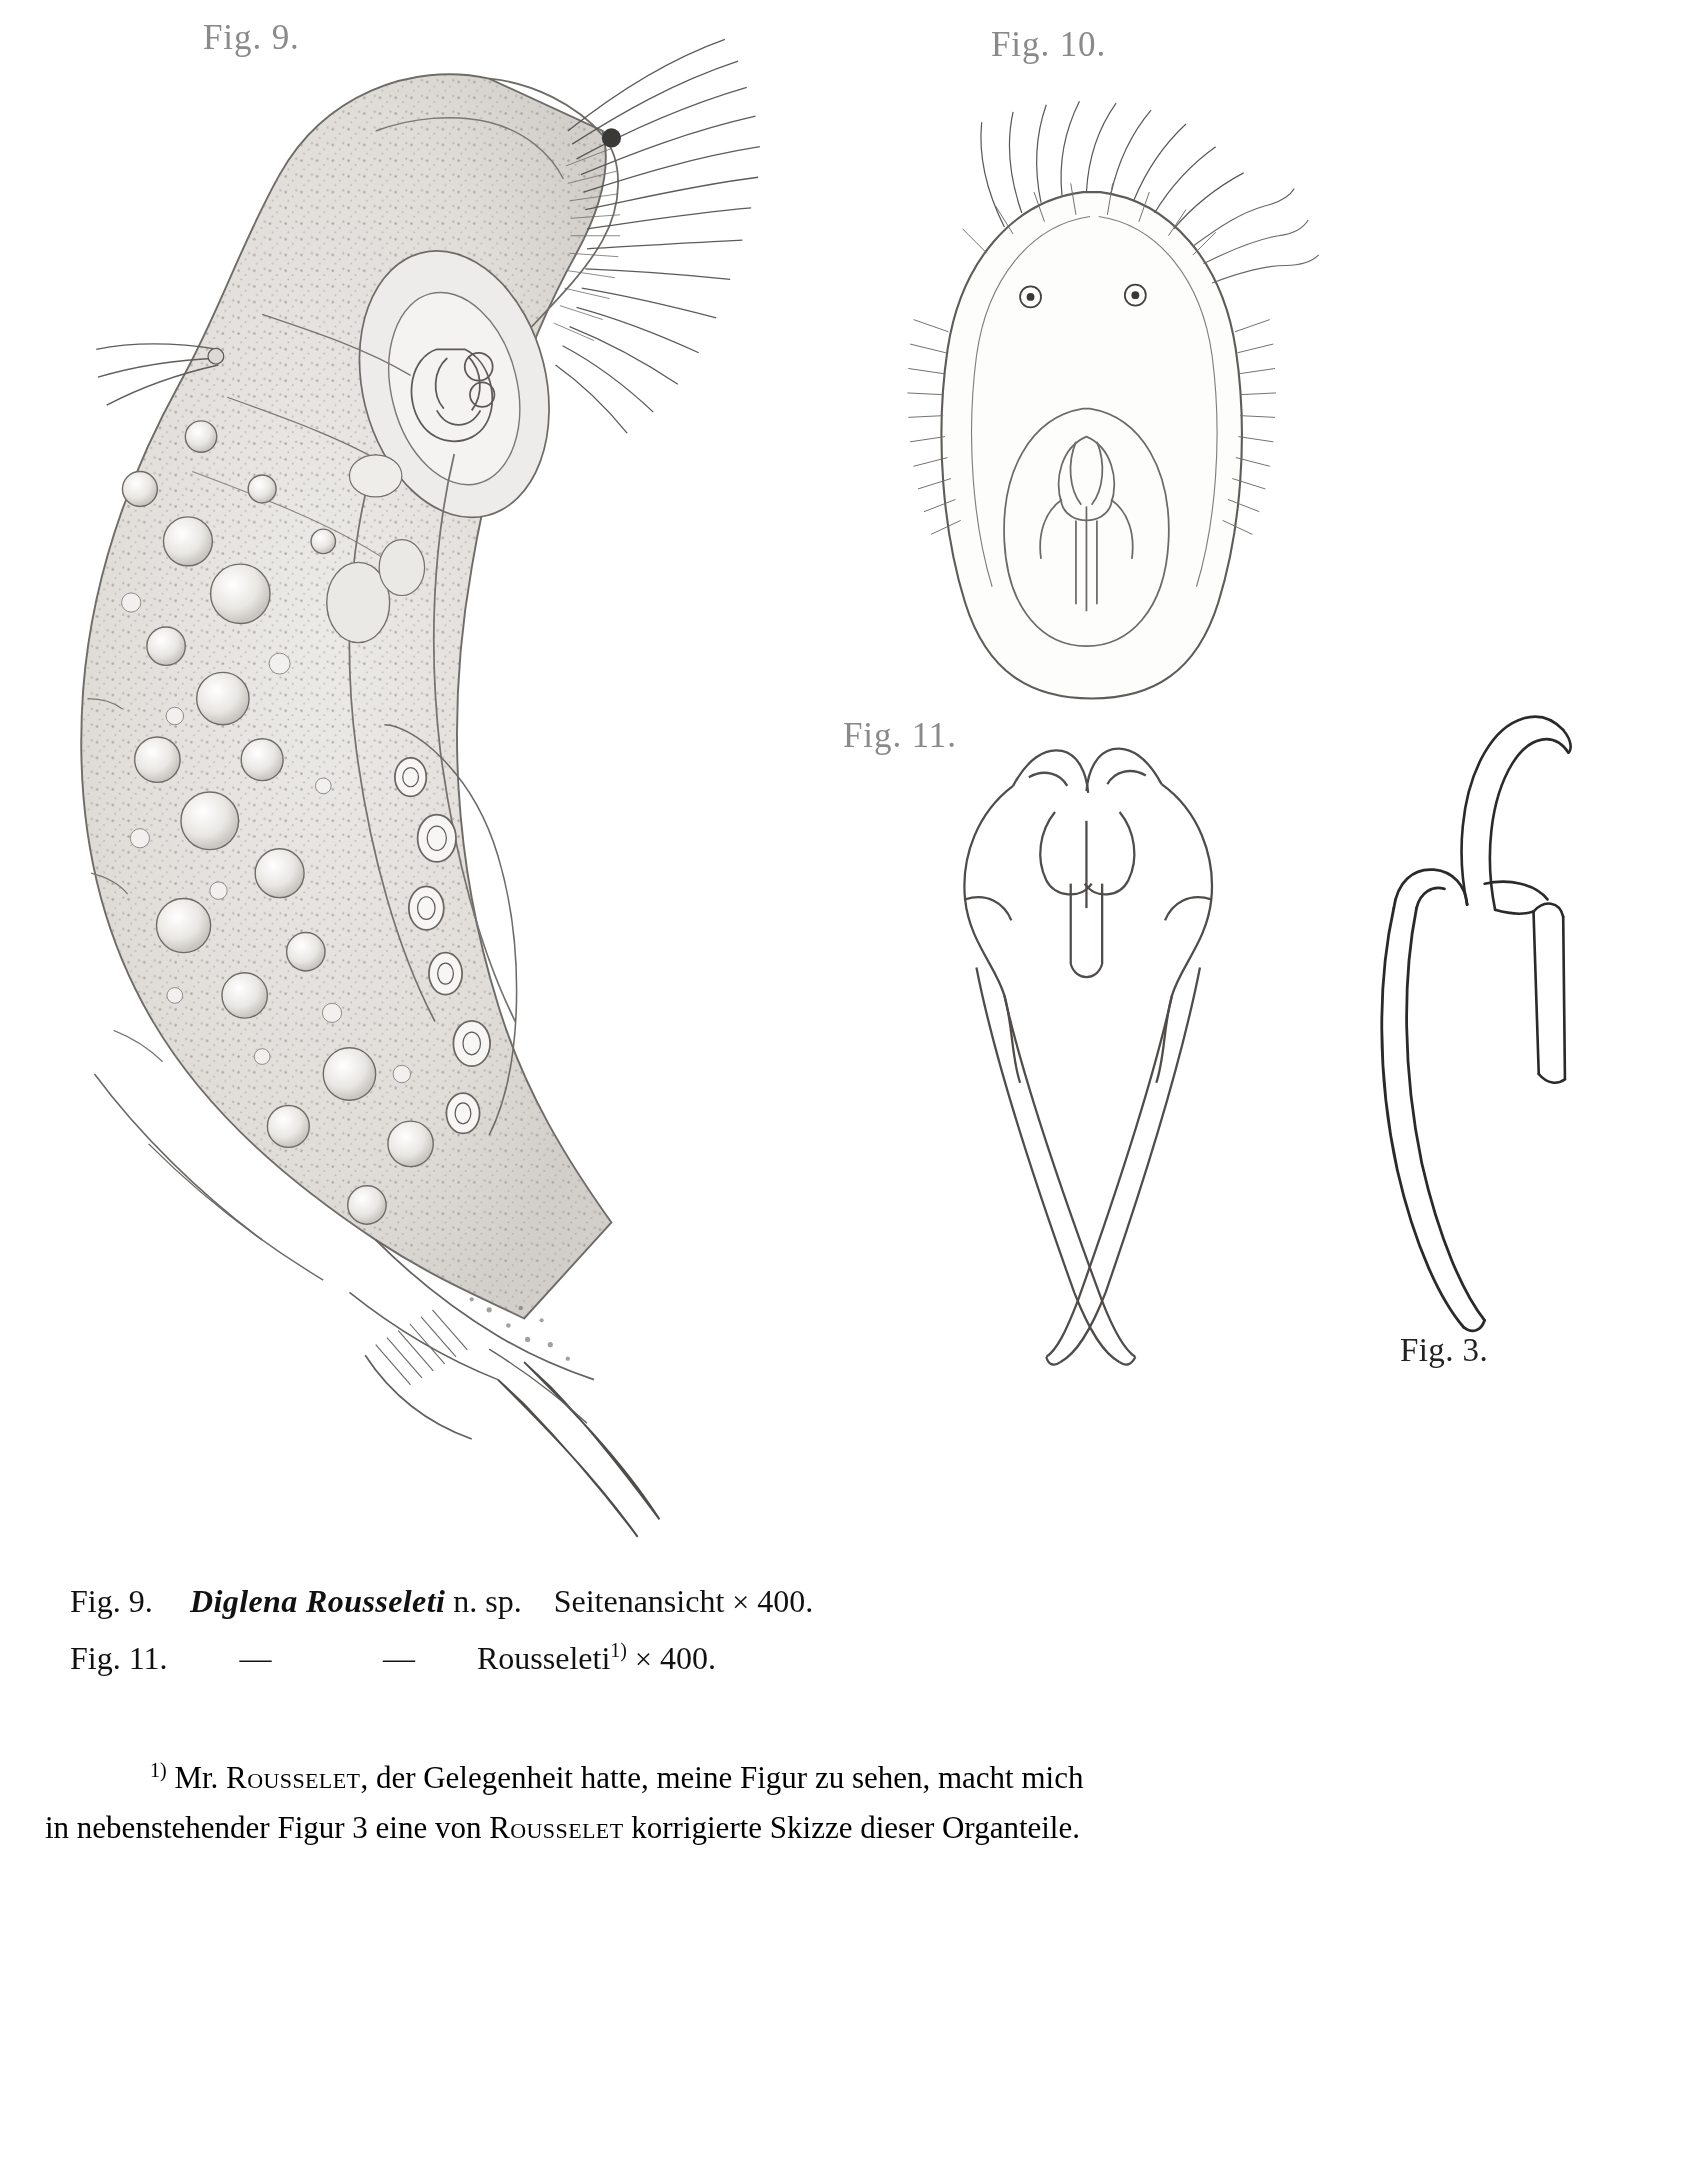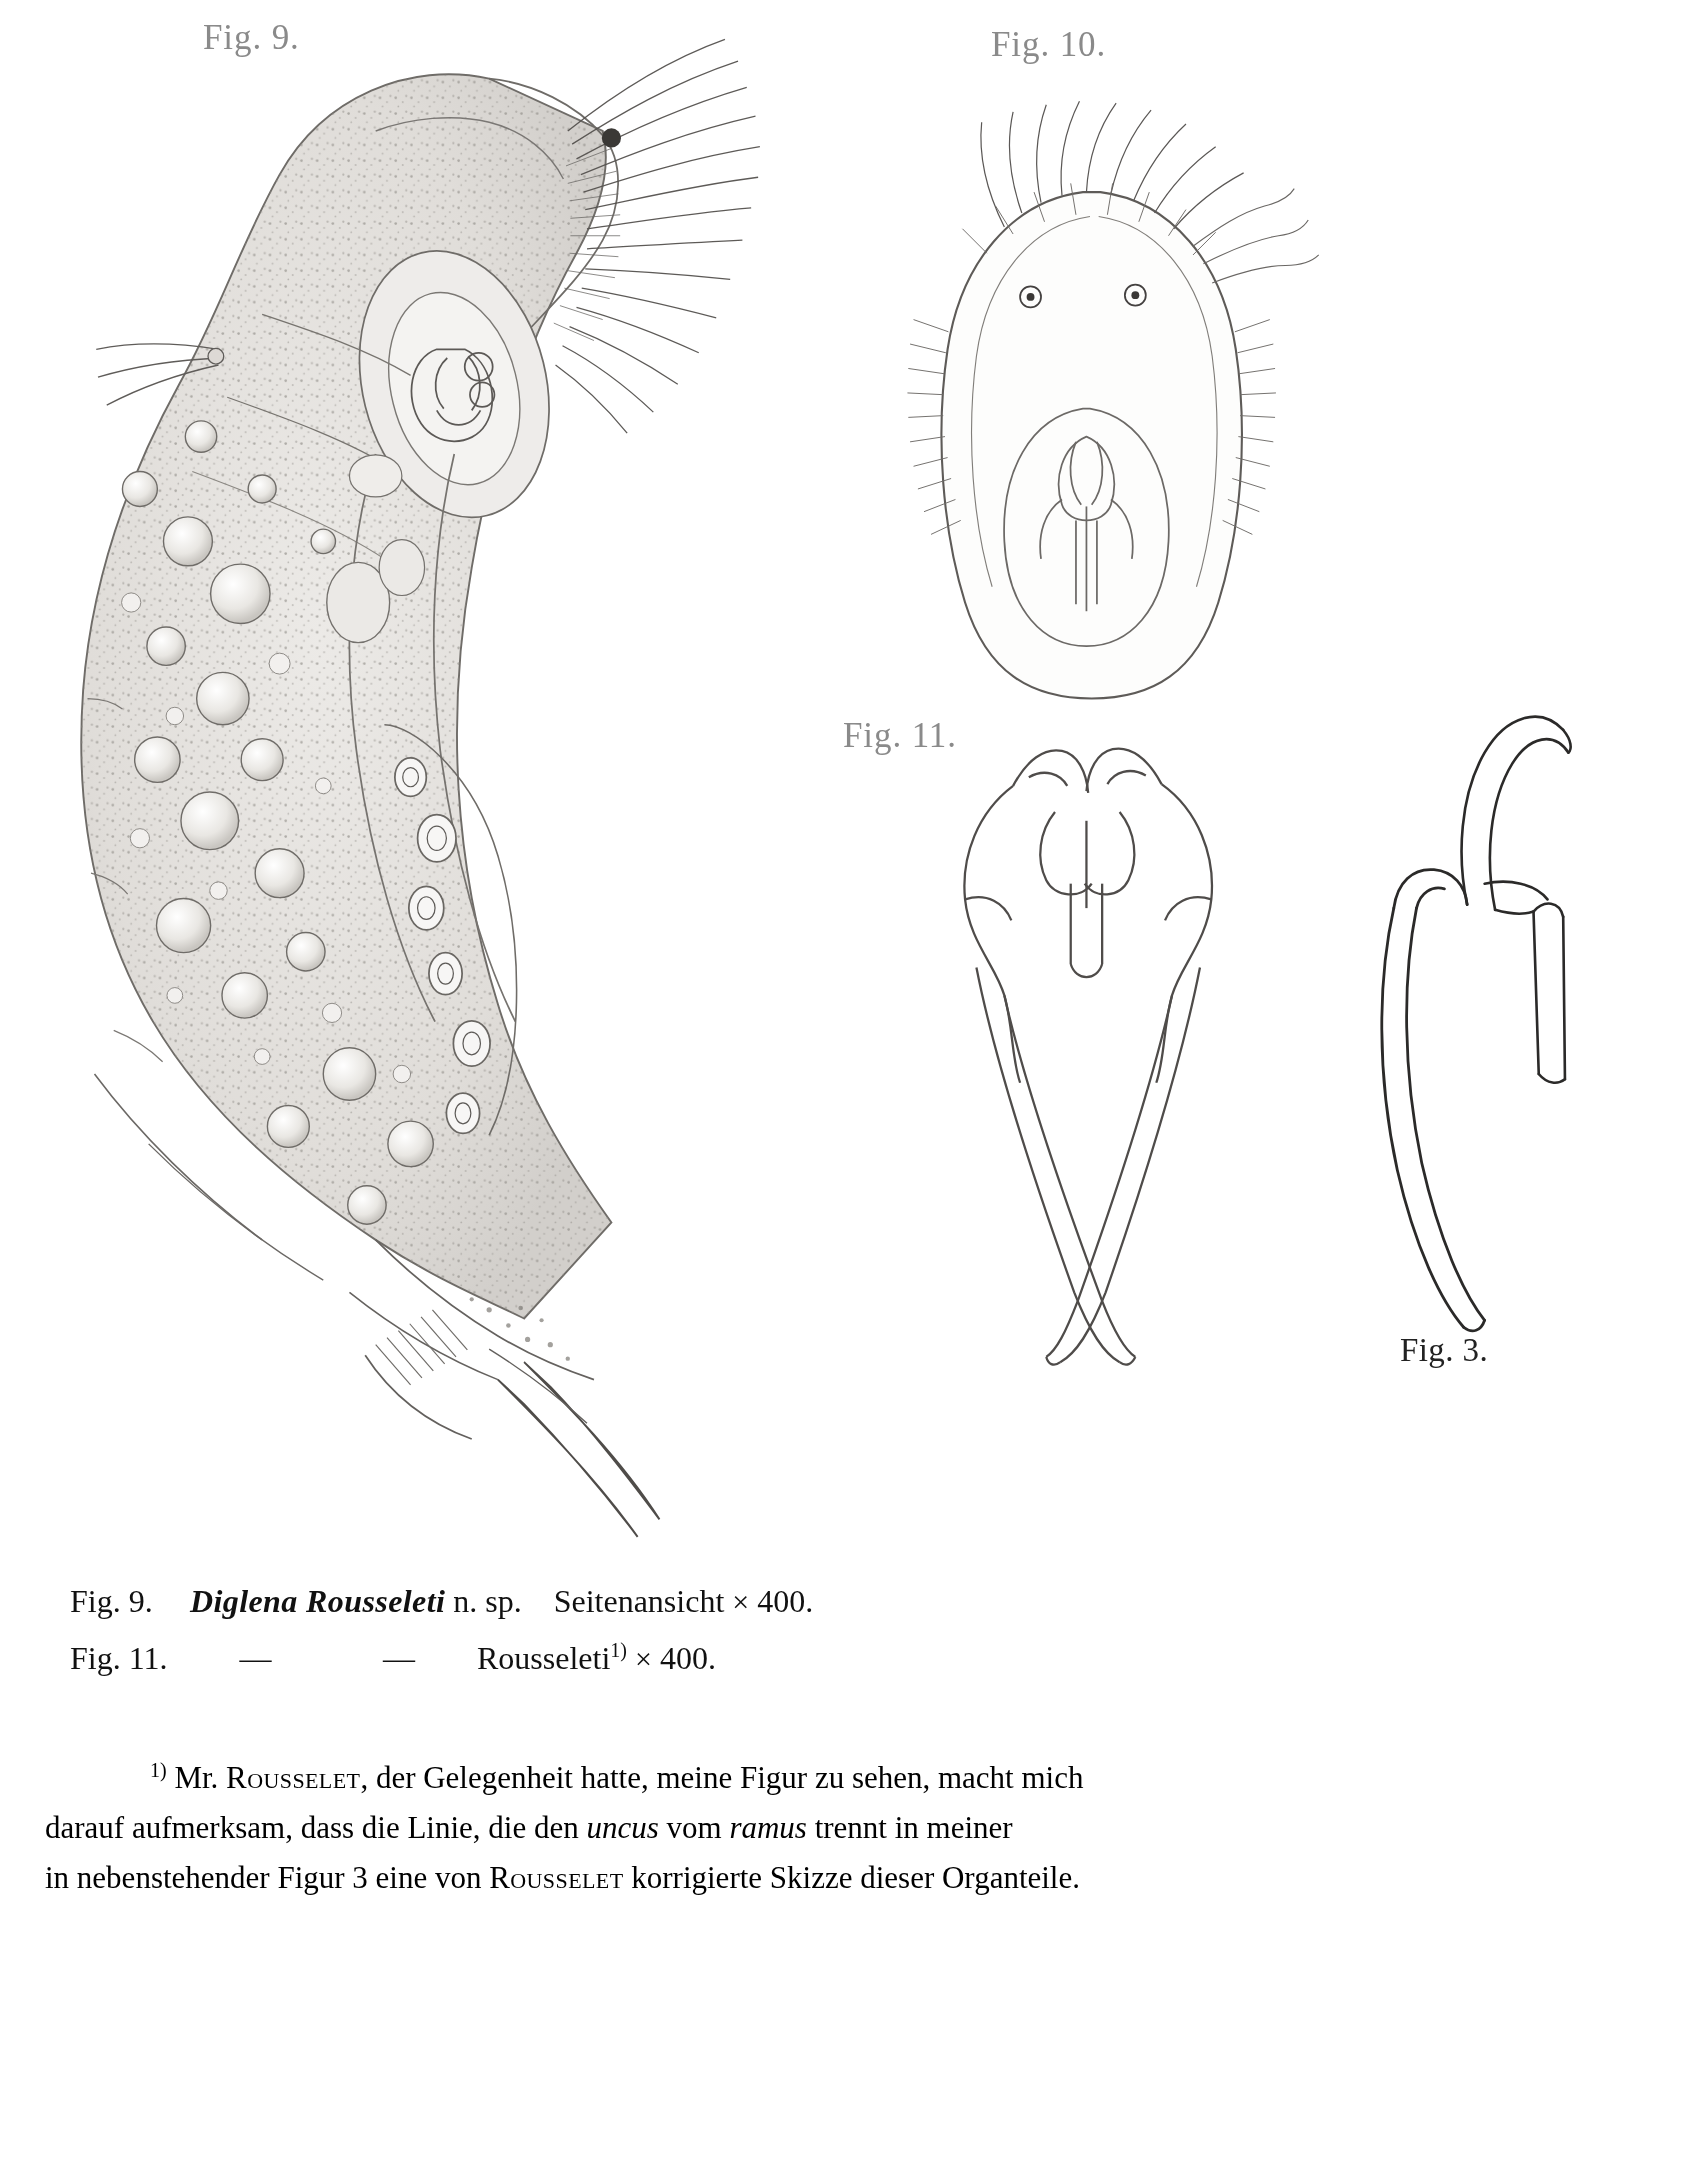--- a/index.html
+++ b/index.html
@@ -519,20 +519,17 @@
     <span>400.</span>
   </div>
 
 </div>
 
 <div class="footnote">
   <div class="fn-line">
     <span class="indent"></span><sup>1)</sup>
     <span>Mr. </span><span class="sc">Rousselet</span><span>, der Gelegenheit hatte, meine Figur zu sehen, macht mich</span>
   </div>
-  <div class="fn-line">
-    <span>darauf aufmerksam, dass die Linie, die den </span><span class="it">uncus</span><span> vom </span><span class="it">ramus</span><span> trennt in meiner</span>
-  </div>
   <div class="fn-line last">
     <span>in nebenstehender Figur 3 eine von </span><span class="sc">Rousselet</span><span> korrigierte Skizze dieser Organteile.</span>
   </div>
 </div>
 
 
 </body></html>

